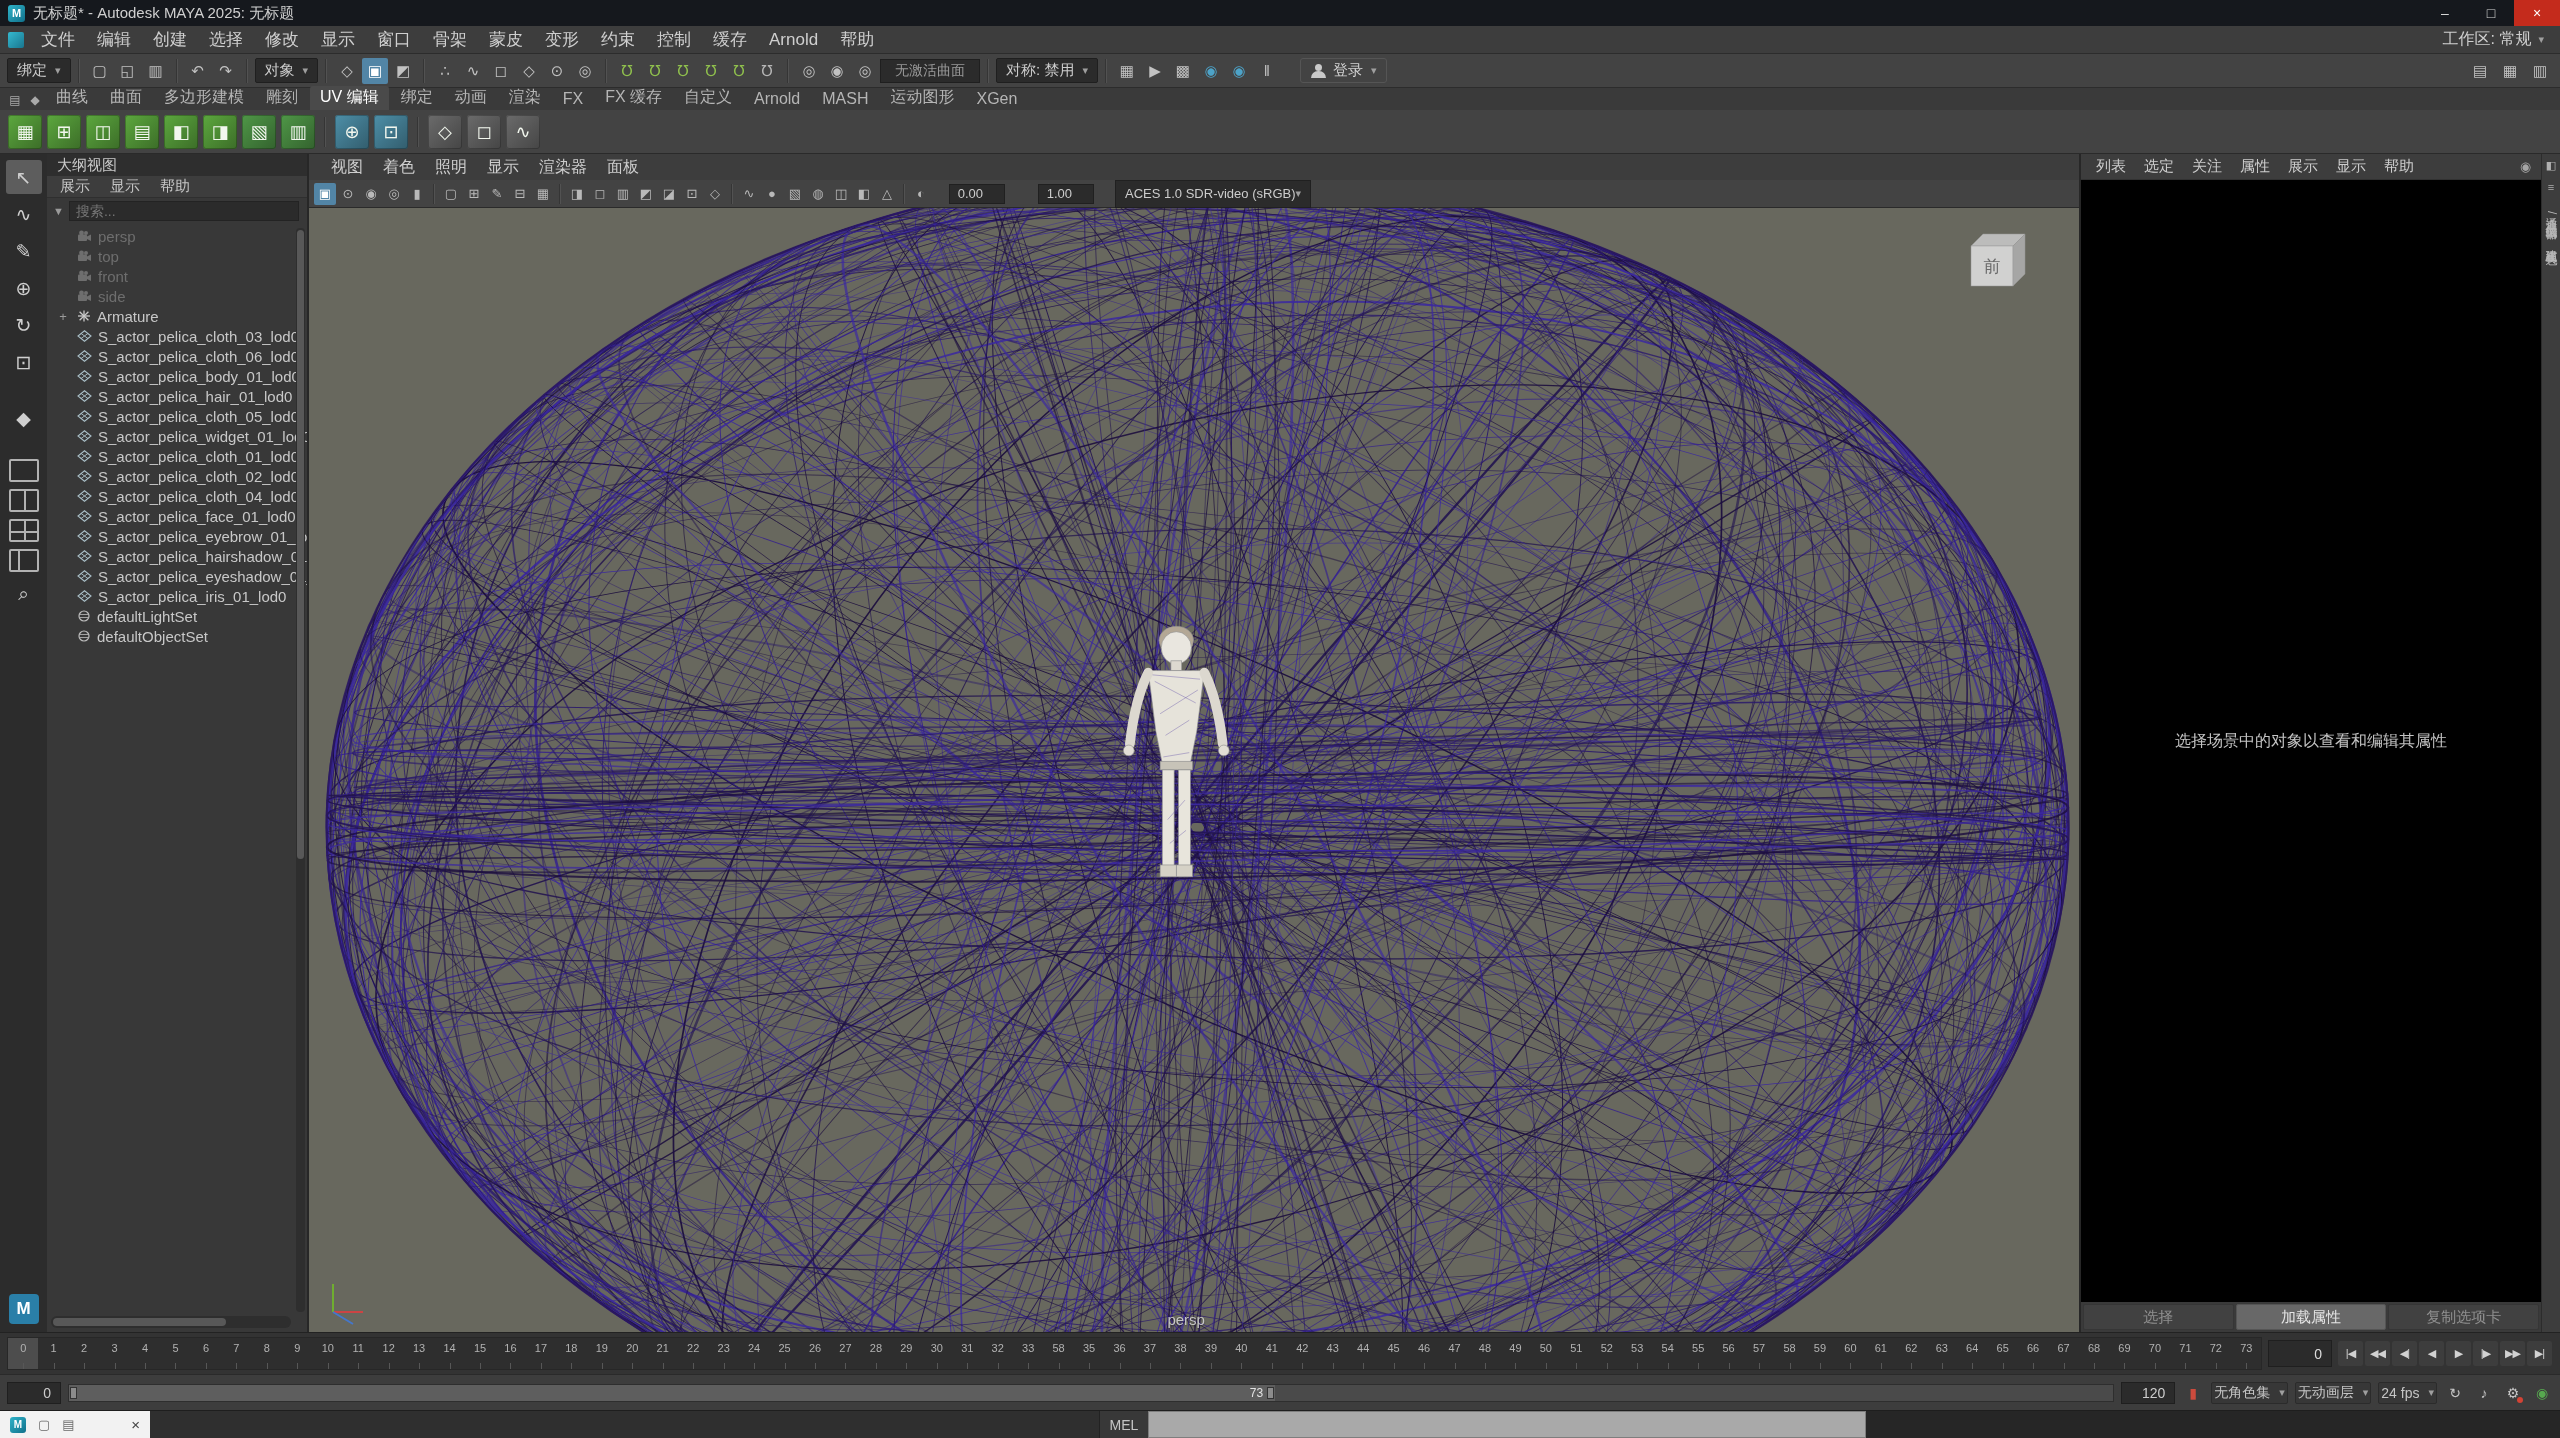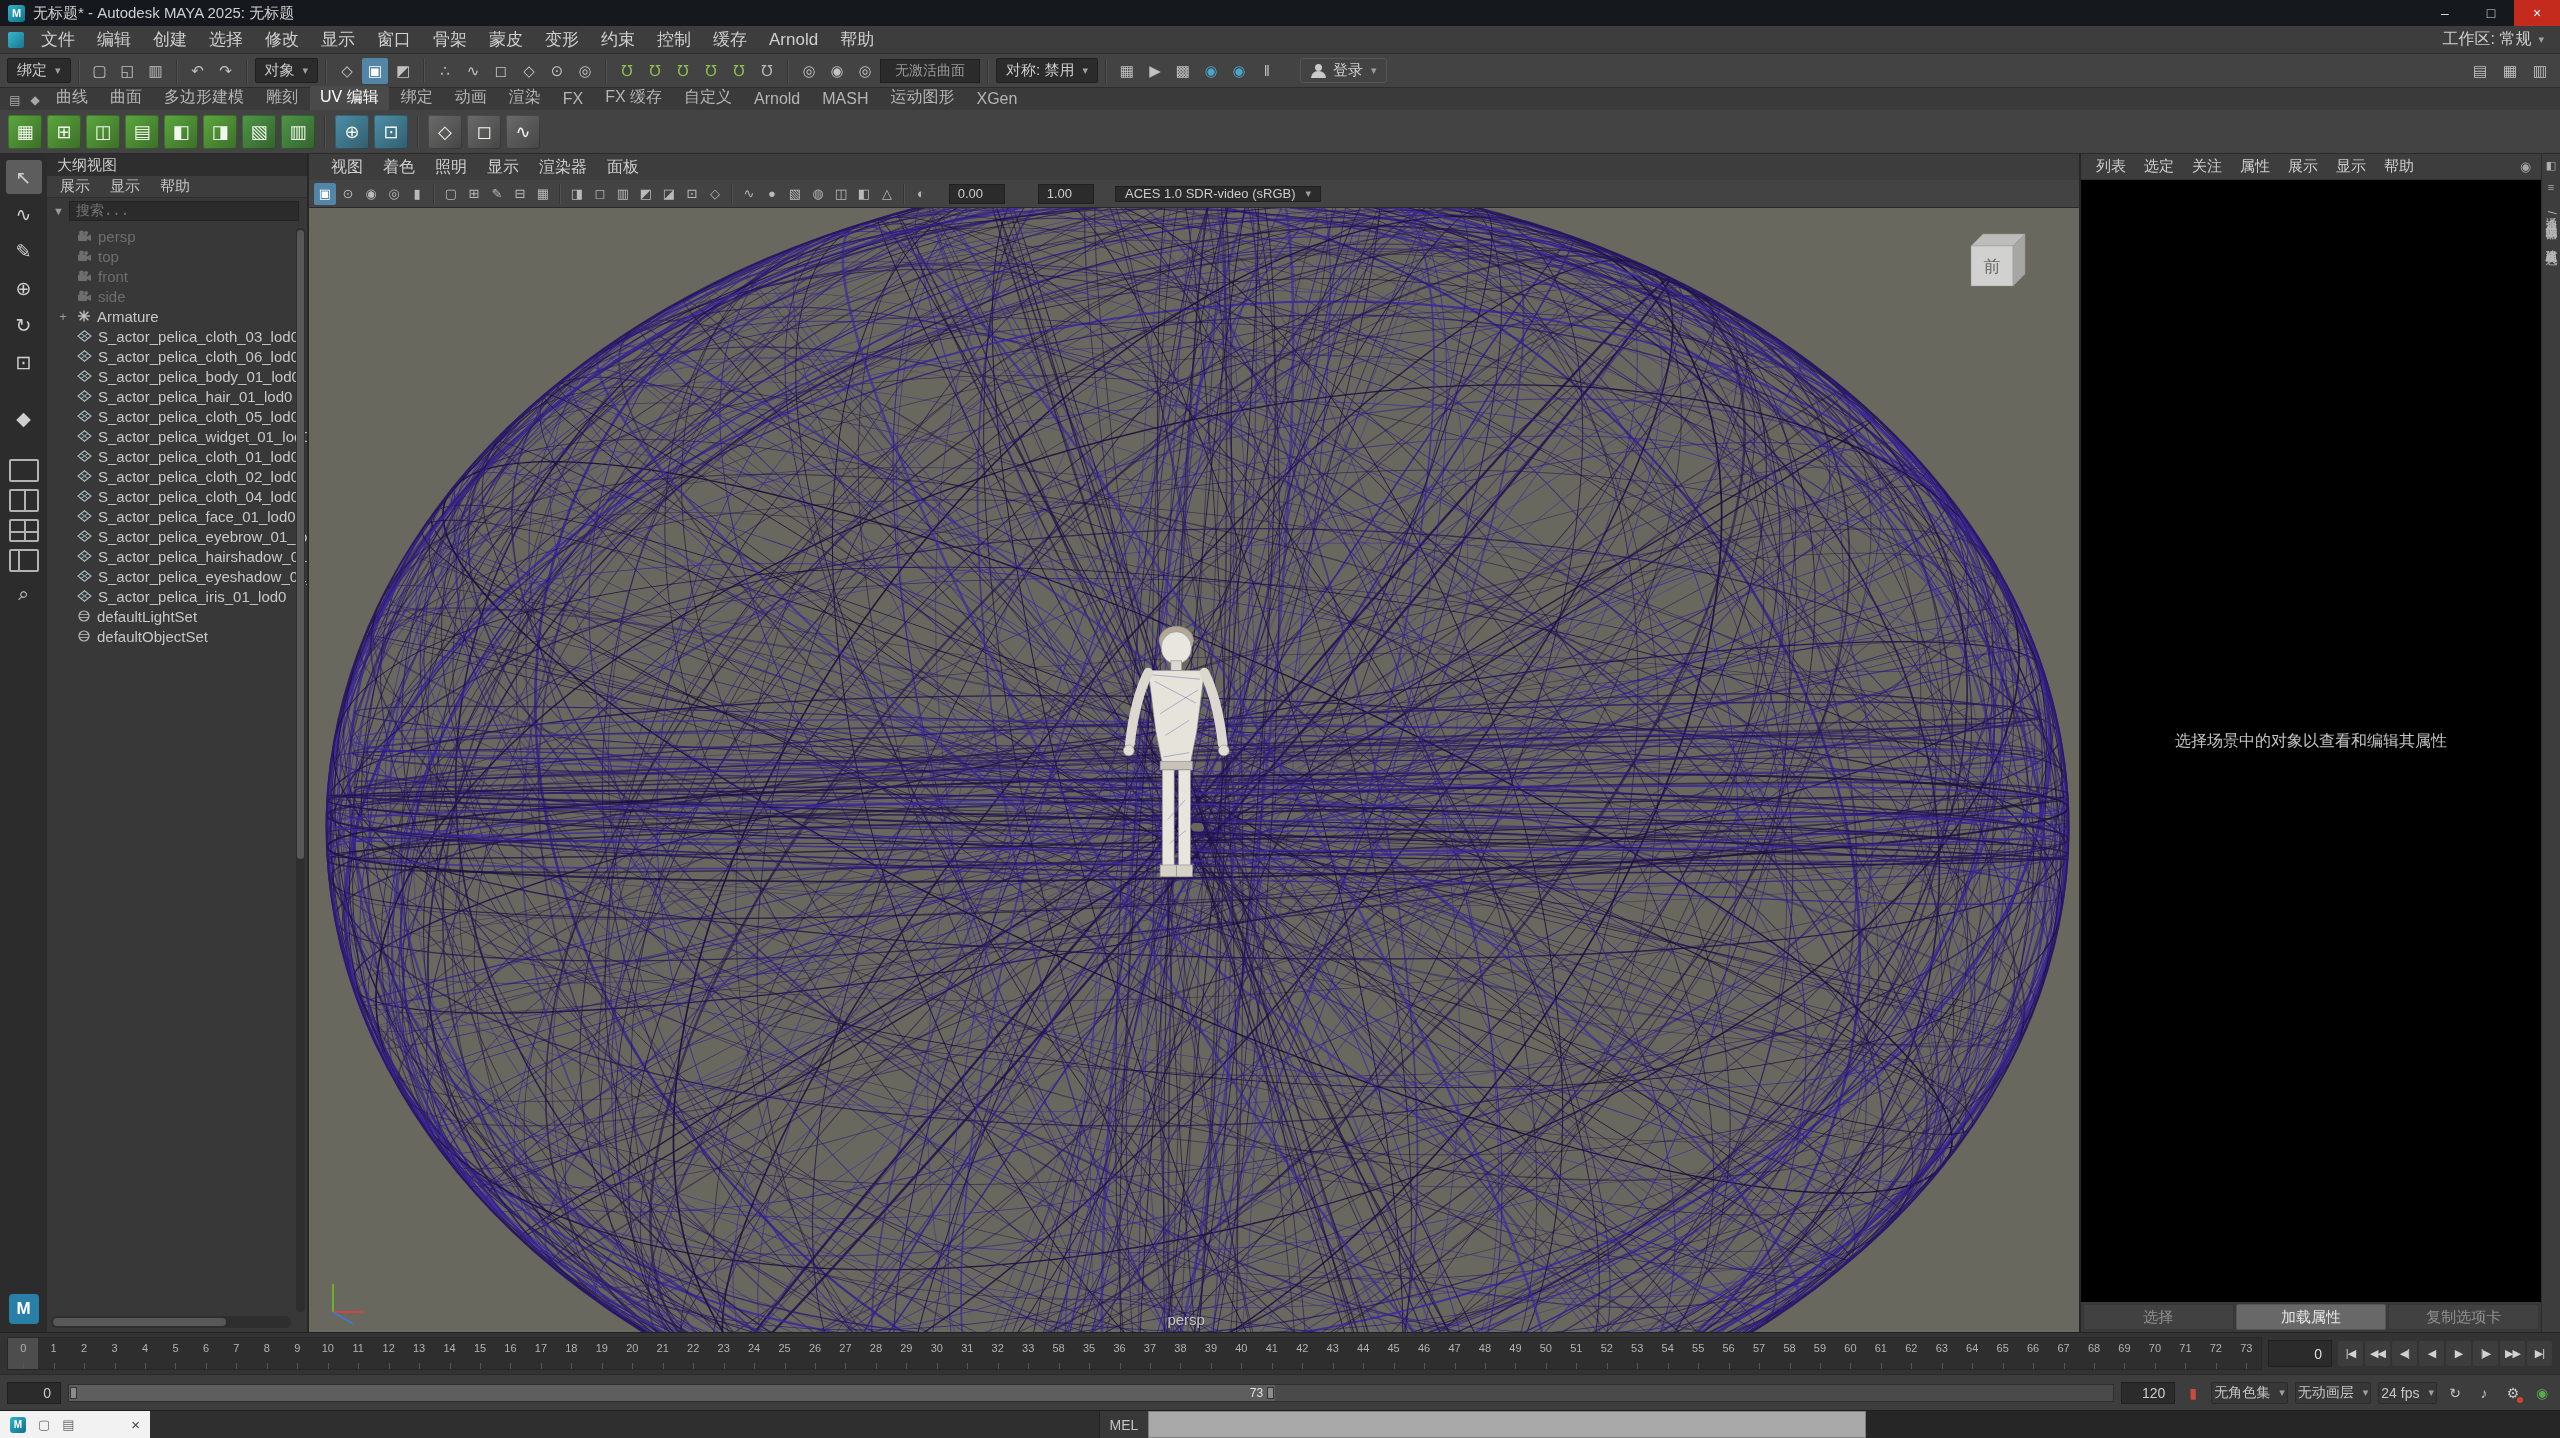--- a/index.html
+++ b/index.html
@@ -58,41 +58,41 @@
   .layout-ico i.v3{top:0;bottom:0;left:30%;width:2px}
   #maya-home{margin-top:auto;margin-bottom:8px;width:30px;height:30px;border-radius:4px;background:#2a7fa8;color:#fff;display:flex;align-items:center;justify-content:center;font-weight:bold;font-size:17px}
 
   
   #outliner{width:262px;background:#383838;display:flex;flex-direction:column;border-right:2px solid #272727;flex:0 0 auto;position:relative}
   .outliner-title{height:22px;background:#2e2e2e;font-size:15px;display:flex;align-items:center;padding-left:10px;color:#c9c9c9;flex:0 0 auto}
   .outliner-menus{height:22px;display:flex;gap:2px;padding-left:4px;background:#3d3d3d;font-size:15px;align-items:center;flex:0 0 auto;border-bottom:1px solid #2f2f2f}
   .om-item{padding:0 9px;color:#c5c5c5}
   .outliner-search{height:26px;display:flex;align-items:center;gap:5px;padding:2px 8px 2px 6px;flex:0 0 auto}
   .funnel{color:#9a9a9a;font-size:11px}
-  .search-input{flex:1;height:20px;background:#2b2b2b;border:1px solid #232323;color:#5eead4;font-size:14px;padding:0 6px;font-family:Liberation Mono, monospace;min-width:0}
+  .search-input{flex:1;height:20px;background:#2b2b2b;border:1px solid #232323;color:#5eead4;font-size:14px;padding:0 6px;font-family:Liberation Sans, sans-serif;min-width:0}
   #outliner-list{flex:1;overflow:hidden;padding-top:2px}
   .oitem{height:20px;display:flex;align-items:center;gap:6px;padding-left:30px;font-size:15px;color:#c8c8c8;white-space:nowrap;overflow:hidden}
   .oitem.dim{color:#6e6e6e}
   .expander{width:14px;margin-left:-21px;margin-right:1px;color:#9a9a9a;font-size:13px;text-align:center}
   .oicon{display:flex;align-items:center}
   .vscroll{position:absolute;right:2px;top:74px;bottom:20px;width:9px;background:#2e2e2e;border-radius:4px}
   .vthumb{position:absolute;left:1px;right:1px;top:2px;height:58%;background:#585858;border-radius:4px}
   .hscroll{height:12px;margin:2px 16px 4px 4px;background:#2e2e2e;border-radius:6px;position:relative;flex:0 0 auto}
   .hthumb{position:absolute;left:2px;top:2px;bottom:2px;width:72%;background:#585858;border-radius:5px}
 
   
   #viewport{flex:1;display:flex;flex-direction:column;min-width:0;border-right:2px solid #272727}
   #vp-menus{height:26px;background:#3d3d3d;display:flex;align-items:center;padding-left:12px;font-size:16px;flex:0 0 auto}
   .vp-menu{padding:0 10px;color:#cdcdcd}
   #vp-toolbar{height:28px;background:#434343;display:flex;align-items:center;padding:0 5px;gap:1px;border-bottom:1px solid #2a2a2a;flex:0 0 auto}
   .vt-ico{width:22px;height:22px;display:flex;align-items:center;justify-content:center;font-size:13px;color:#b9b9b9;border-radius:2px;flex:0 0 auto}
   .vt-ico.active{background:#5285a6;color:#fff}
   .vt-sep{width:2px;height:20px;background:#353535;border-right:1px solid #525252;margin:0 4px}
   .vt-field{width:56px;height:20px;background:#2b2b2b;border:1px solid #202020;color:#ccc;font-size:13px;display:flex;align-items:center;justify-content:flex-end;padding:0 21px;margin:0 16px}
-  .vt-combo{height:16px;background:#2b2b2b;border:1px solid #202020;color:#ccc;font-size:13px;display:flex;align-items:center;gap:10px;padding:0 9px;margin-left:4px;white-space:nowrap}
+  .vt-combo{height:28px;background:#2b2b2b;border:1px solid #202020;color:#ccc;font-size:13px;display:flex;align-items:center;padding:0 9px;margin-left:4px;white-space:nowrap}
   #canvas{flex:1;position:relative;overflow:hidden;background:#68685e}
   #wire{position:absolute;inset:0}
   #charsvg{position:absolute;inset:0;pointer-events:none}
   #persp-label{position:absolute;bottom:4px;left:48.5%;font-size:15px;color:#c6c6c6;text-shadow:0 1px 2px rgba(0,0,0,.4)}
   #viewcube{position:absolute;top:22px;right:42px}
   #axis{position:absolute;left:8px;bottom:2px}
 
   
   #aepanel{width:460px;background:#000000;display:flex;flex-direction:column;flex:0 0 auto}
   #ae-menus{height:26px;background:#3d3d3d;display:flex;align-items:center;padding:0 6px;font-size:15px;flex:0 0 auto;border-bottom:1px solid #323232}

